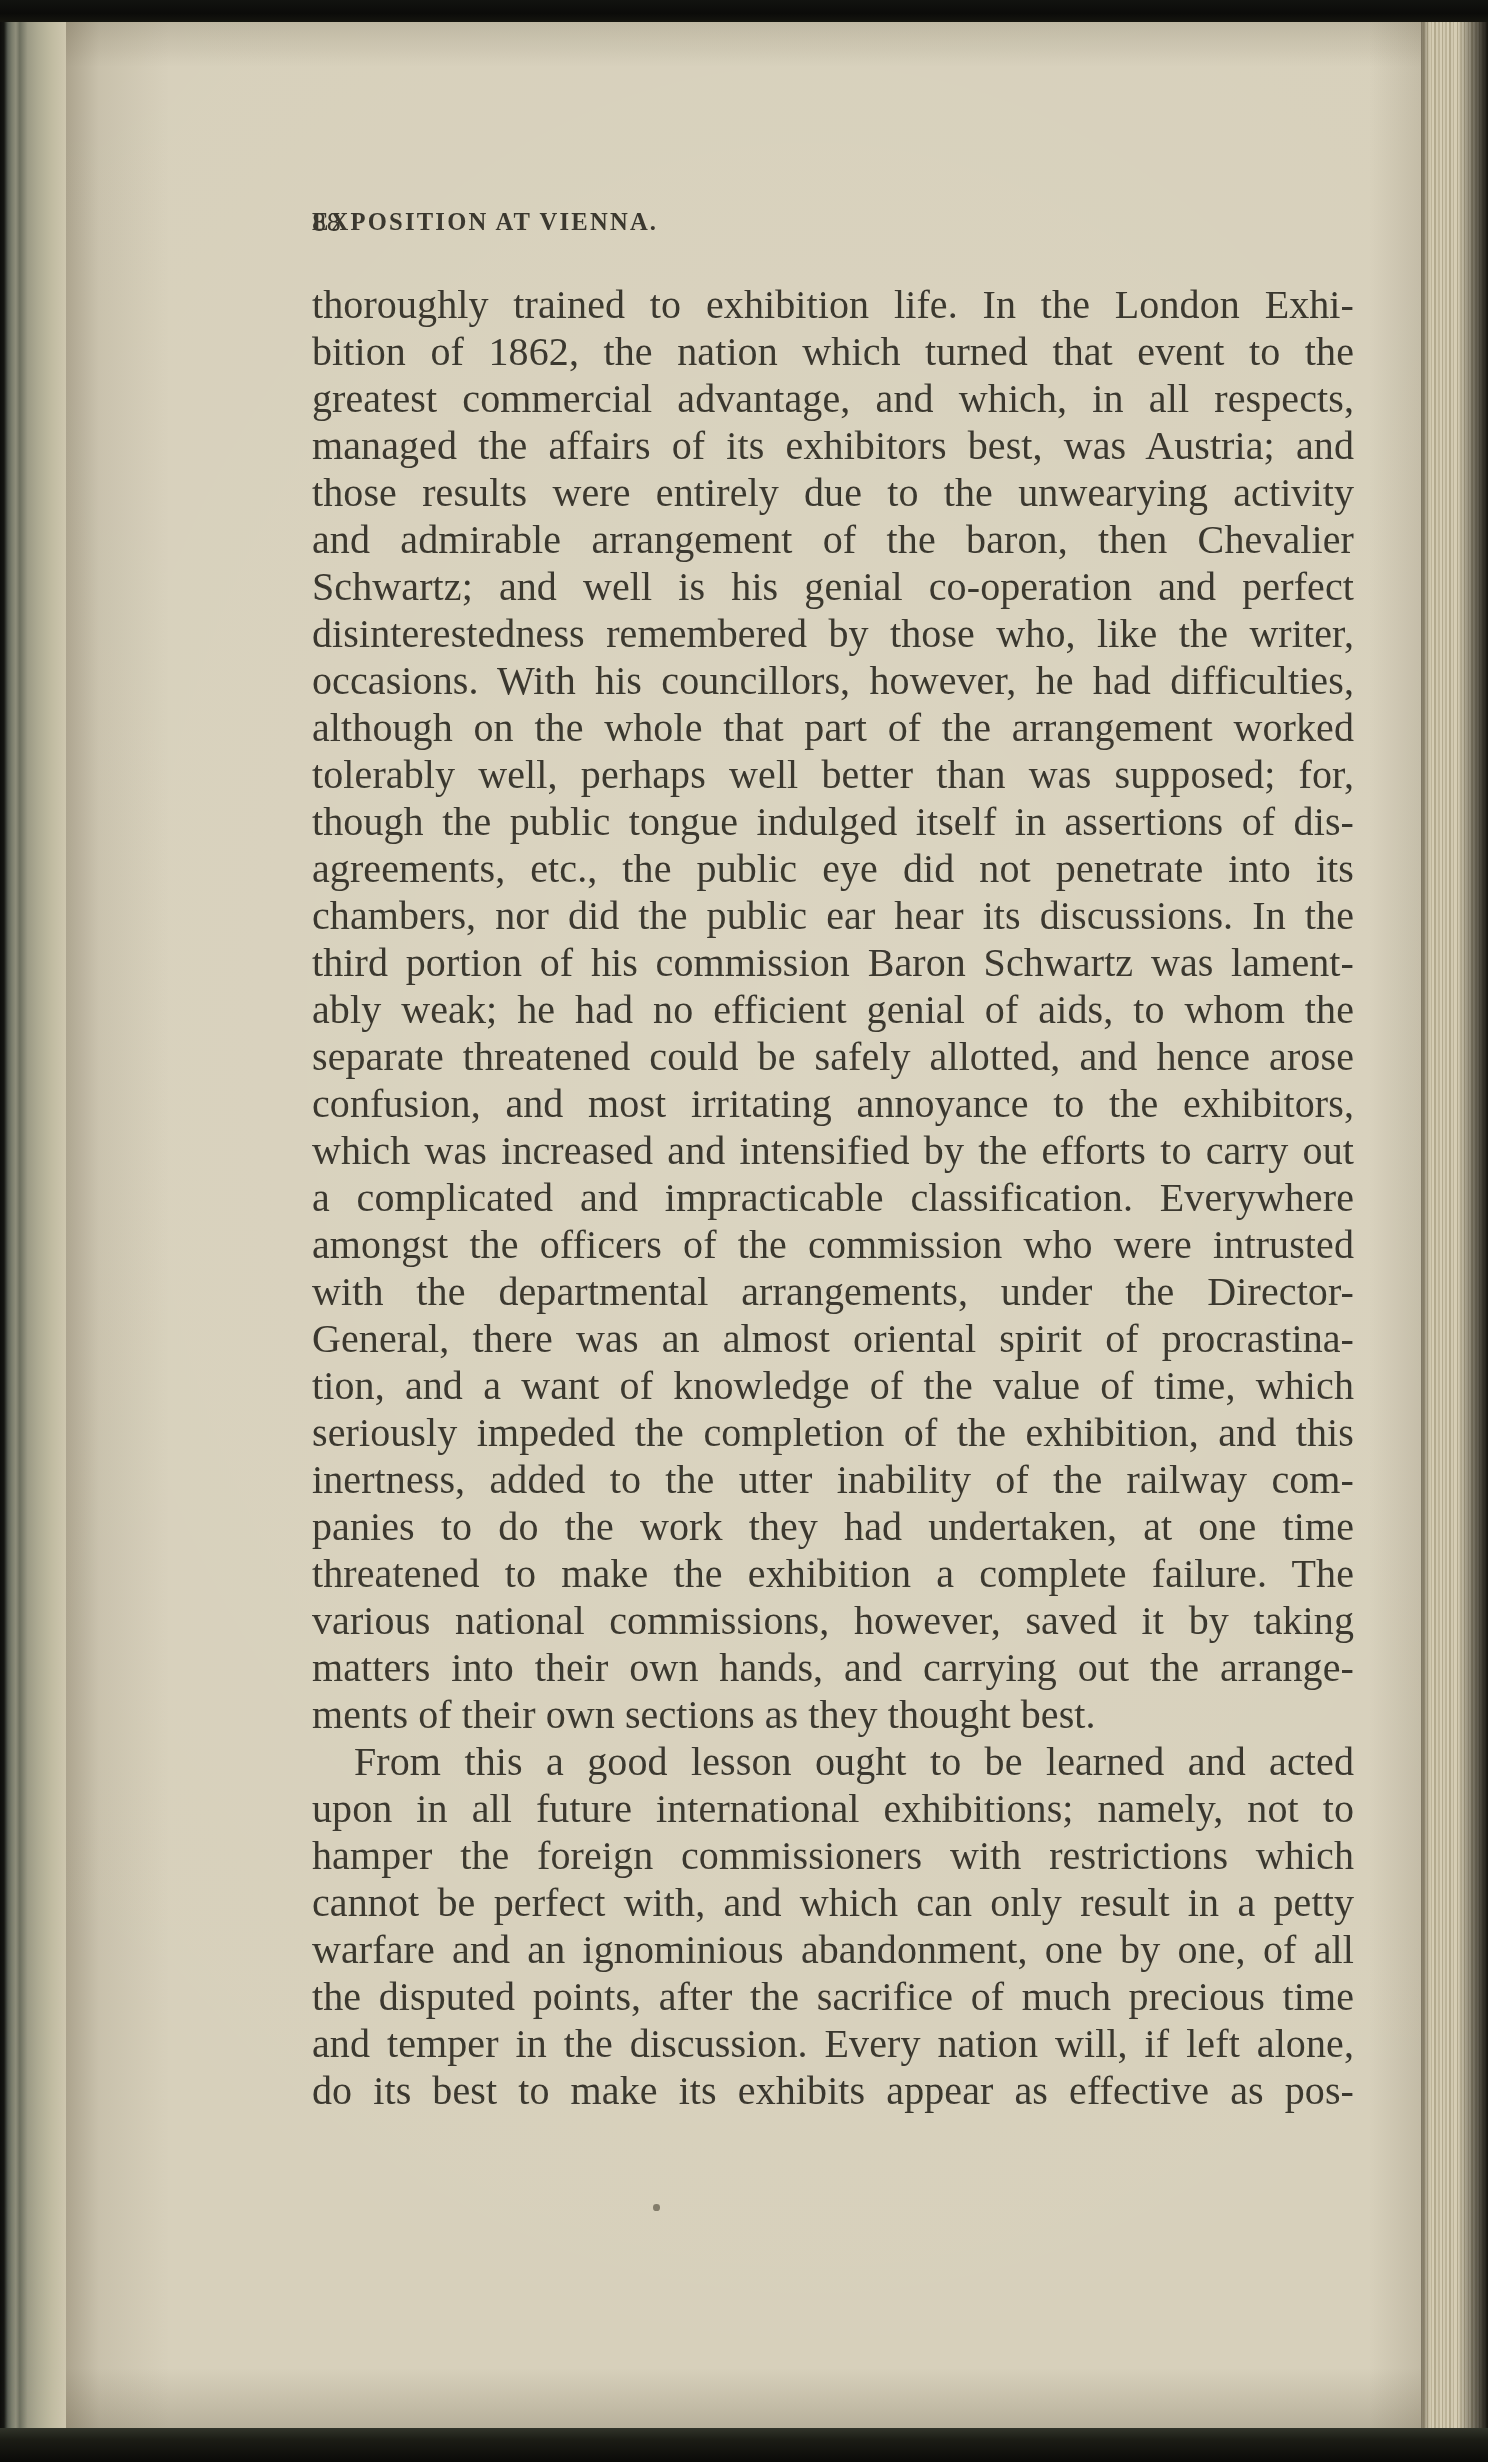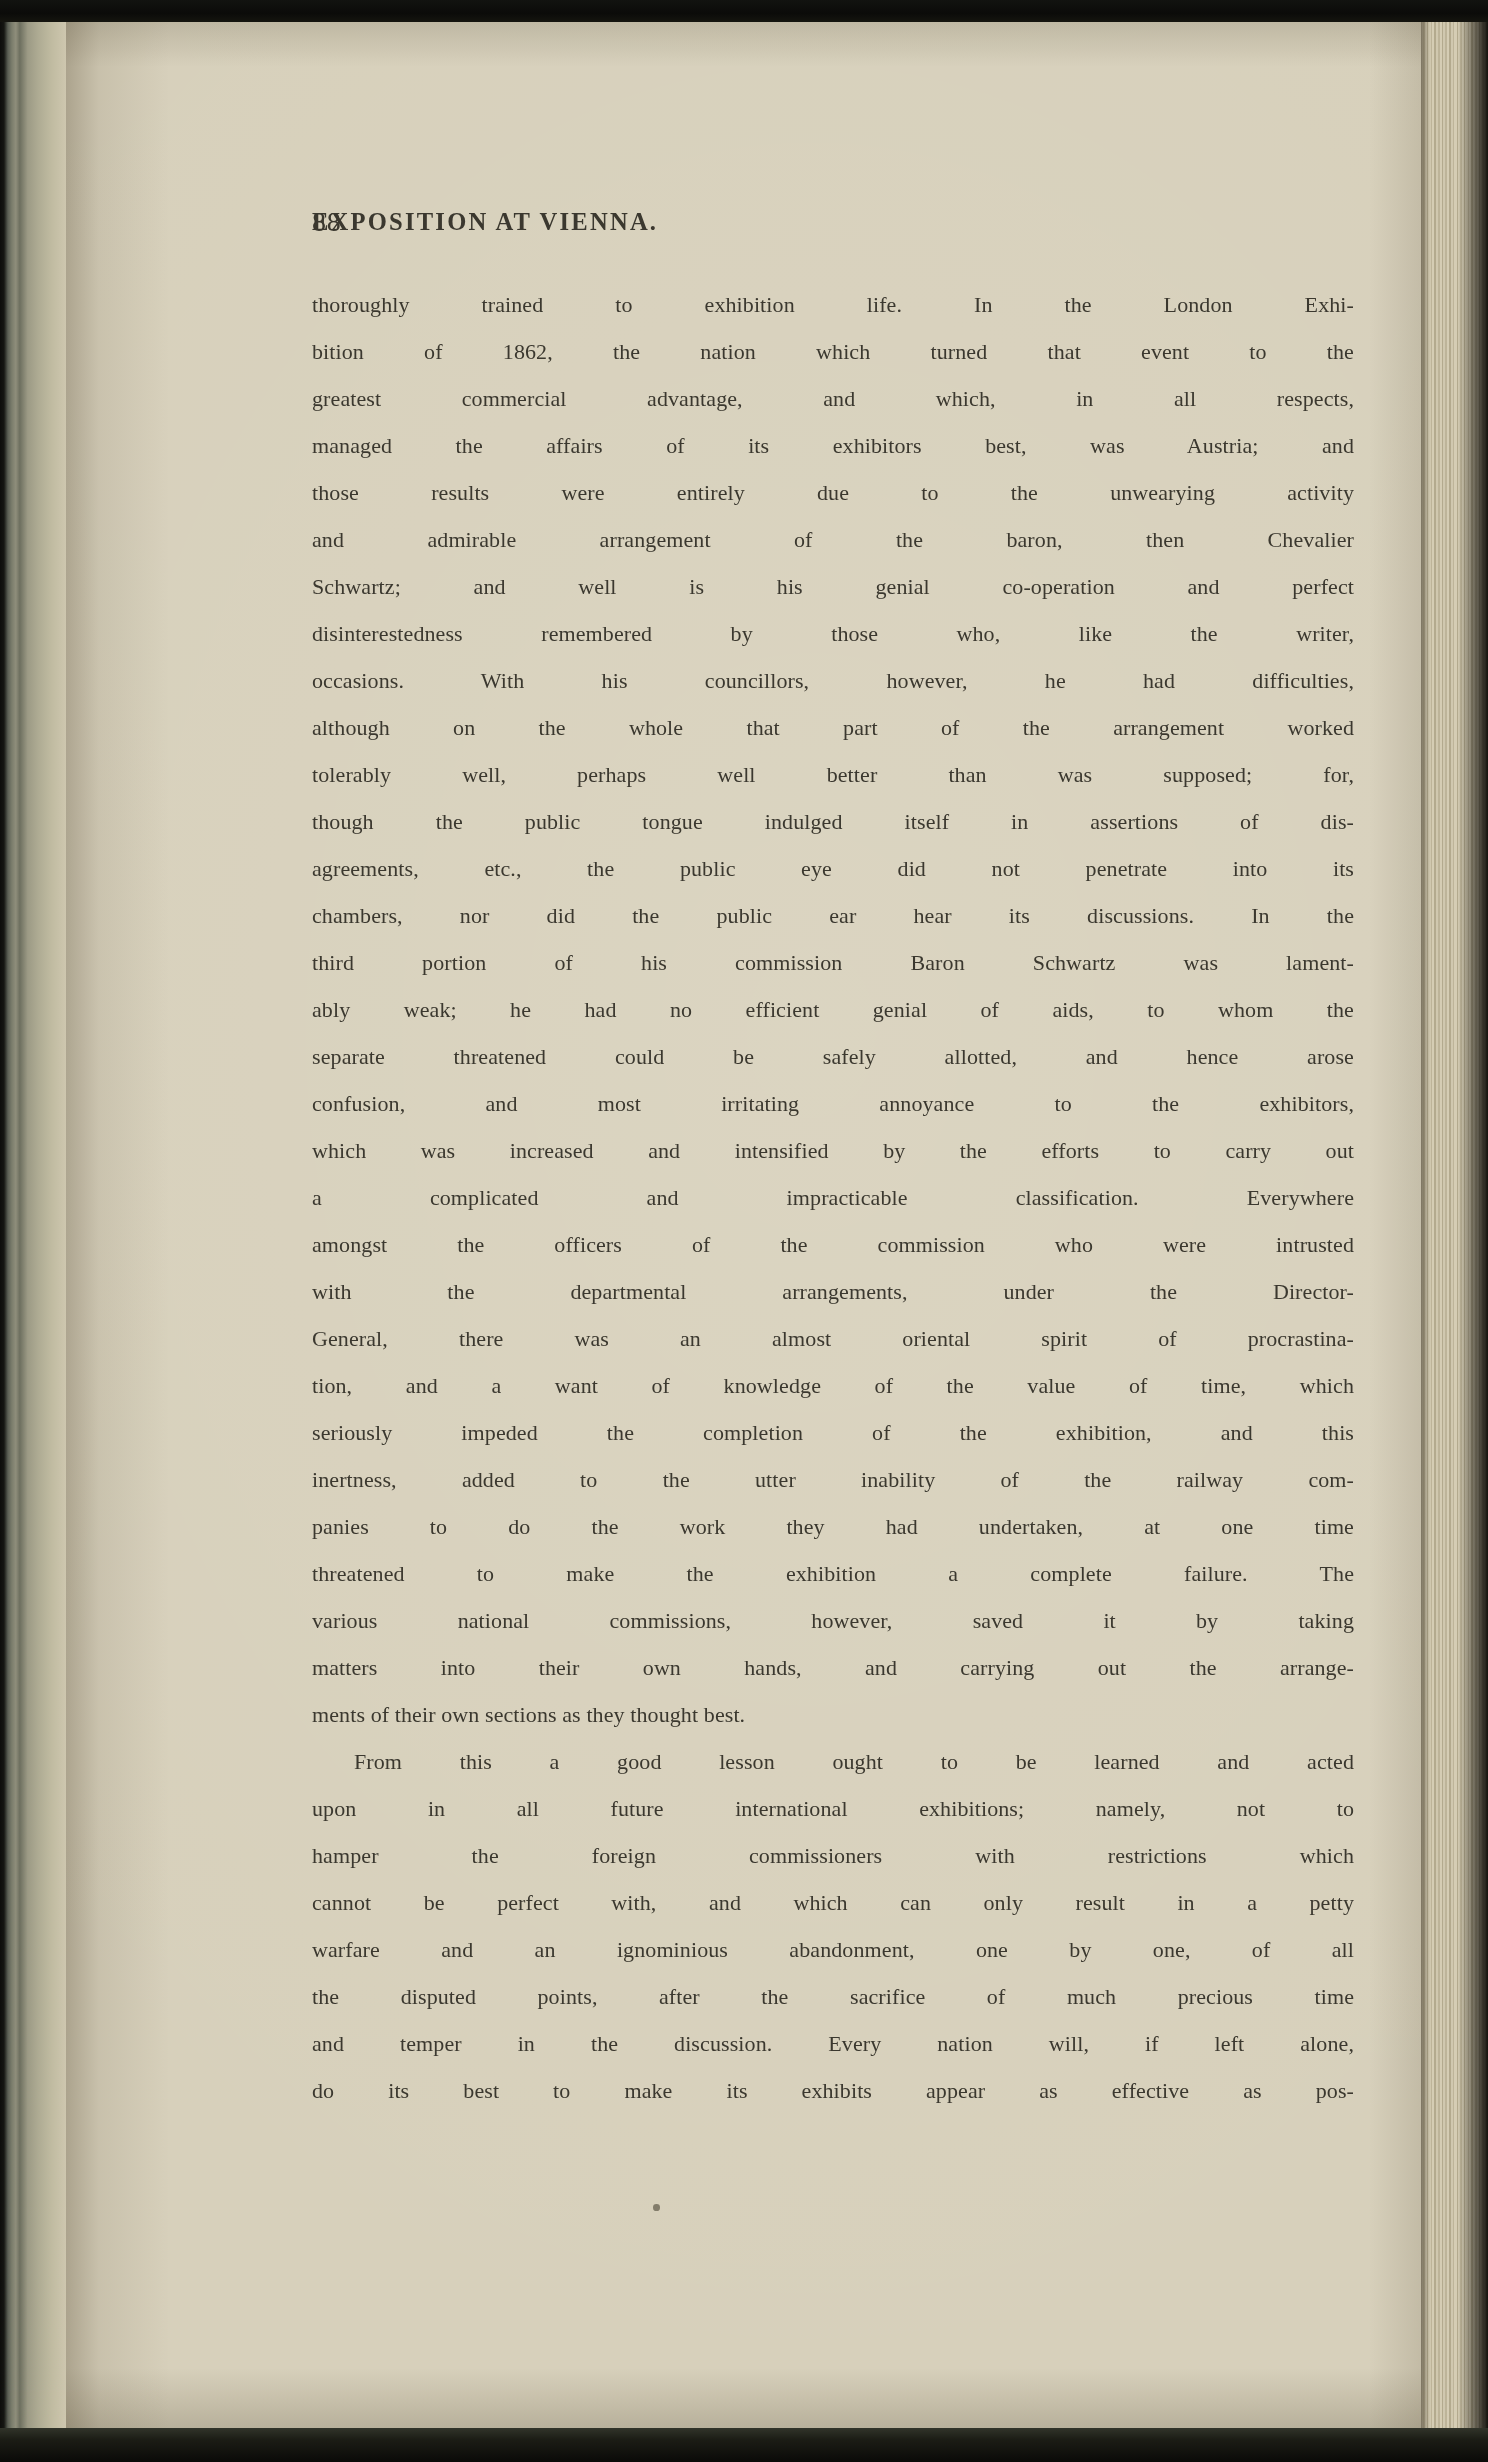--- a/index.html
+++ b/index.html
@@ -70,21 +70,21 @@
   .running-header {
     position: absolute; left: 0; right: 89px; top: 3.7px;
     text-align: left;
     font-size: 24.6px; font-weight: 700; letter-spacing: 2.2px;
   }
 
   
   .text-block {
     position: absolute; left: 246px; top: 259px; width: 1042px;
     color: var(--ink, #3b382f);
-    font-size: 22px;
+    font-size: 40px;
     line-height: 47px;
     letter-spacing: 0.1px;
   }
   .paragraph { margin: 0; }
   .line {
     text-align: justify;
     text-align-last: justify;
     text-justify: inter-word;
     white-space: nowrap;
   }

